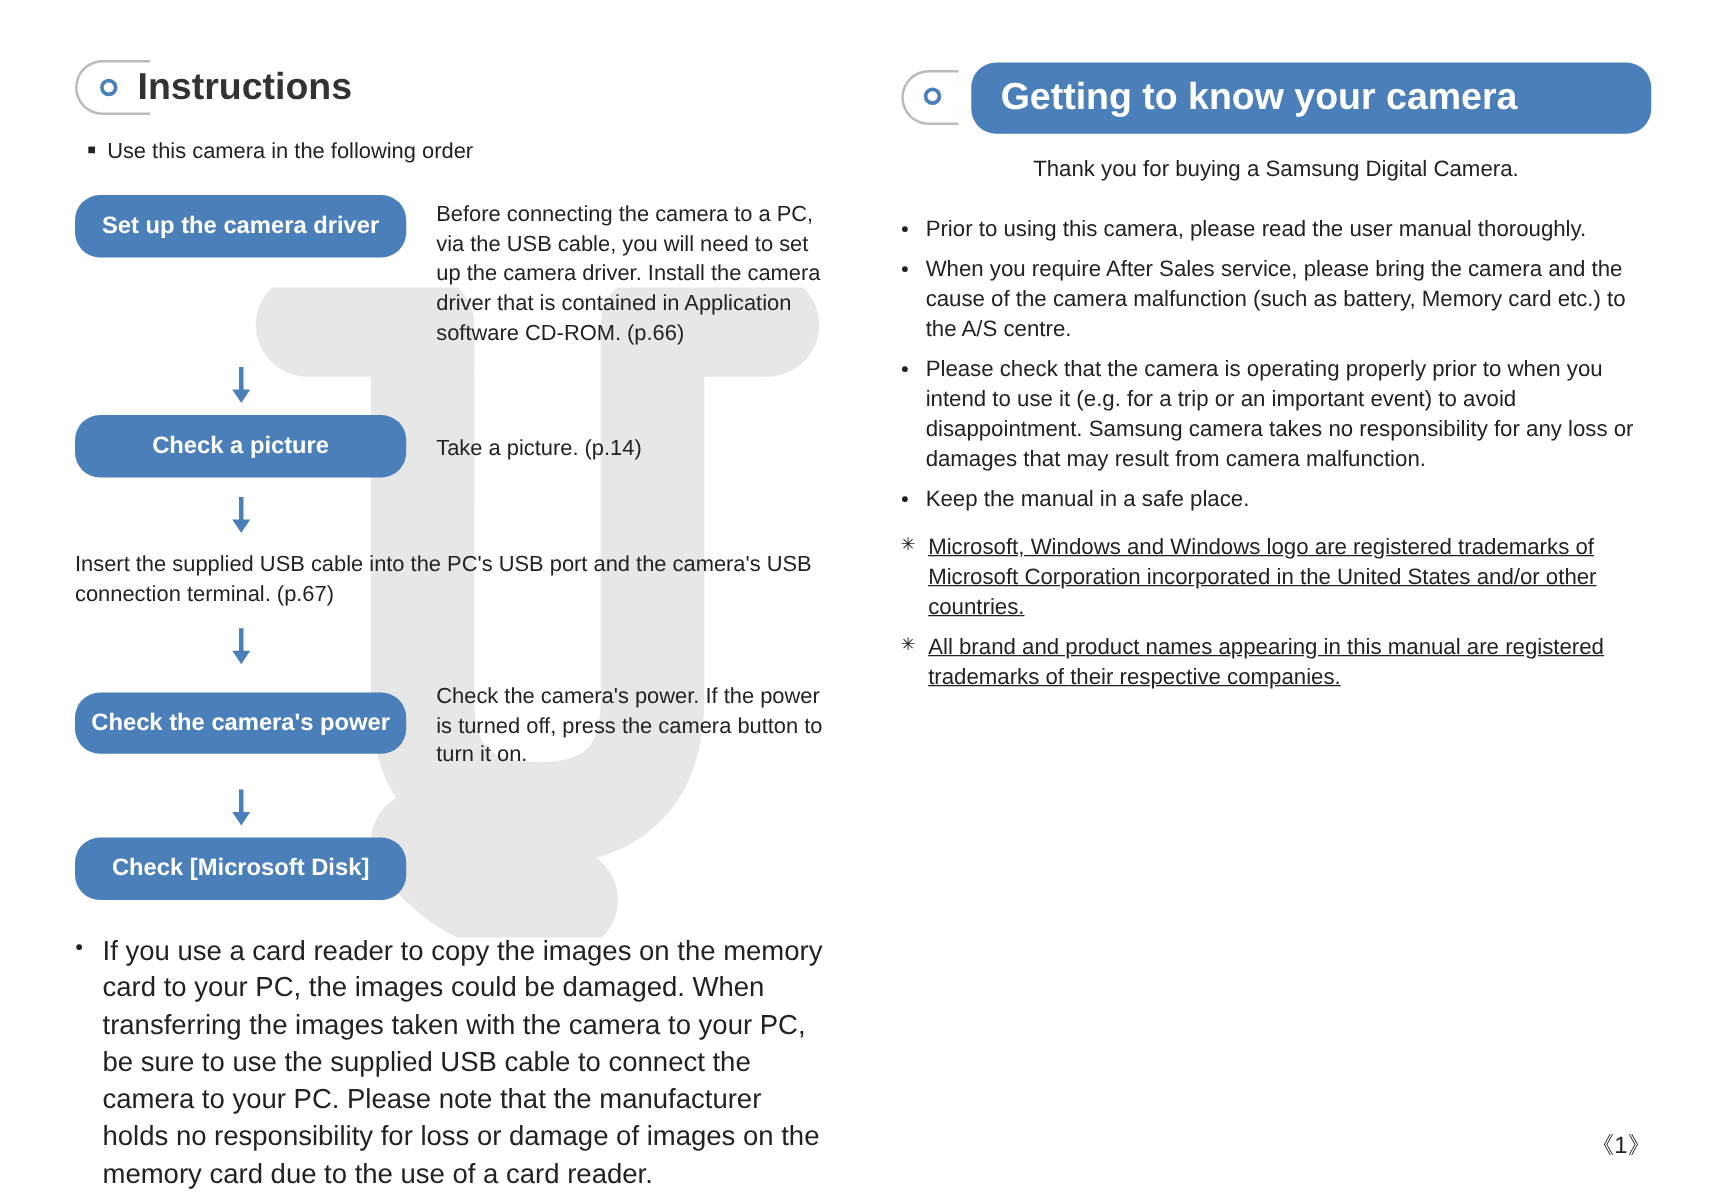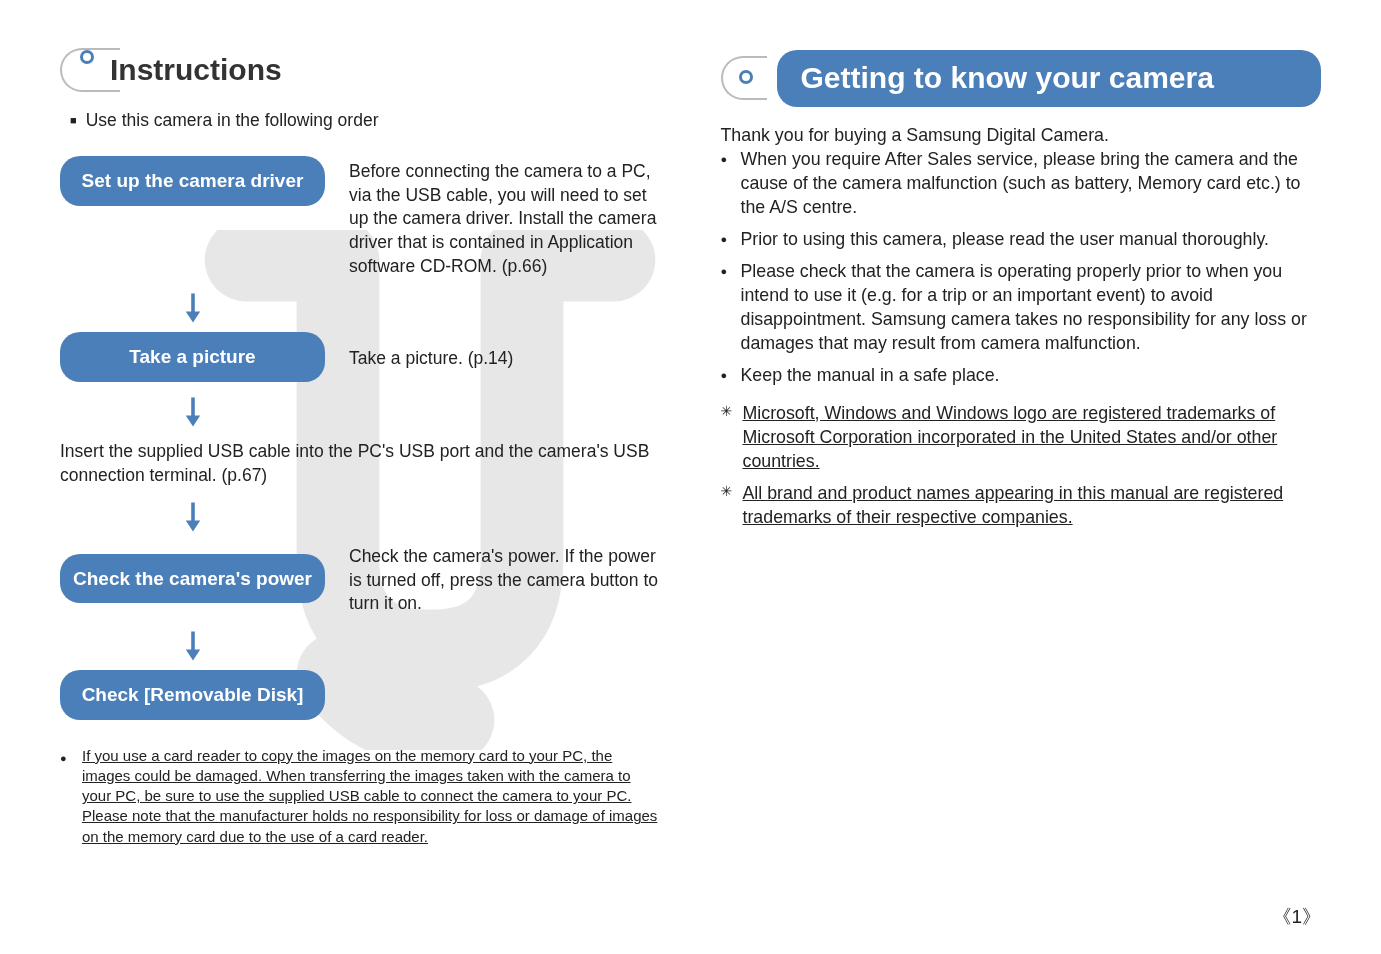--- a/index.html
+++ b/index.html
@@ -108,37 +108,37 @@
     width: 265px;
     min-width: 265px;
     height: 48px;
     align-items: center;
   }
   .arrow-svg {
     width: 18px;
     height: 32px;
   }
   .note-bullet {
-    font-size: 15px;
+    font-size: 22px;
     line-height: 1.35;
     padding-left: 22px;
     position: relative;
     margin-top: 20px;
-    text-decoration: underline;
   }
   .note-bullet::before {
     content: "●";
     position: absolute;
     left: 0;
     font-size: 11px;
     top: 5px;
   }
   .right-intro {
     font-size: 17.8px;
-    margin-bottom: 0;
+    margin-bottom: 24px;
+    text-align: center;
   }
   .bullet-list li {
     list-style: none;
     position: relative;
     padding-left: 20px;
     margin-bottom: 8px;
     font-size: 17.8px;
     line-height: 1.35;
   }
   .bullet-list li::before {
@@ -179,20 +179,21 @@
     z-index: -1;
     pointer-events: none;
   }
   .bg-watermark svg {
     width: 100%;
     height: 100%;
   }
   .header-line {
     margin-bottom: 8px;
     display: flex;
+    align-items: center;
     position: relative;
   }
   .outline-pill {
     position: absolute;
     left: 0;
     top: -2px;
     height: 44px;
     width: 60px;
     border: 2px solid #bbb;
     border-radius: 22px 0 0 22px;
@@ -224,21 +225,21 @@
         <div class="pill">Set up the camera driver</div>
         <div class="flow-desc">Before connecting the camera to a PC, via the USB cable, you will need to set up the camera driver. Install the camera driver that is contained in Application software CD-ROM. (p.66)</div>
       </div>
       <div class="arrow-wrap">
         <svg class="arrow-svg" viewBox="0 0 20 32">
             <path d="M8 0 L12 0 L12 20 L18 20 L10 32 L2 20 L8 20 Z" fill="#4b7fb9"></path>
           </svg>
       </div>
 
       <div class="flow-row">
-        <div class="pill">Take a picture</div>
+        <div class="pill">Check a picture</div>
         <div class="flow-desc">Take a picture.  (p.14)</div>
       </div>
       <div class="arrow-wrap">
         <svg class="arrow-svg" viewBox="0 0 20 32">
             <path d="M8 0 L12 0 L12 20 L18 20 L10 32 L2 20 L8 20 Z" fill="#4b7fb9"></path>
           </svg>
       </div>
 
       <div class="flow-row">
         <div class="flow-desc">Insert the supplied USB cable into the PC's USB port and the camera's USB connection terminal. (p.67)</div>
@@ -253,41 +254,41 @@
         <div class="pill">Check the camera's power</div>
         <div class="flow-desc">Check the camera's power. If the power is turned off, press the camera button to turn it on.</div>
       </div>
       <div class="arrow-wrap">
         <svg class="arrow-svg" viewBox="0 0 20 32">
             <path d="M8 0 L12 0 L12 20 L18 20 L10 32 L2 20 L8 20 Z" fill="#4b7fb9"></path>
           </svg>
       </div>
 
       <div class="flow-row">
-        <div class="pill">Check [Removable Disk]</div>
+        <div class="pill">Check [Microsoft Disk]</div>
       </div>
     </div>
 
     <p class="note-bullet">If you use a card reader to copy the images on the memory card to your PC, the images could be damaged. When transferring the images taken with the camera to your PC, be sure to use the supplied USB cable to connect the camera to your PC. Please note that the manufacturer holds no responsibility for loss or damage of images on the memory card due to the use of a card reader.</p>
   </div>
 
   <div class="col">
     <div class="blue-header-wrap">
       <div style="position:relative;width:46px;height:44px;">
         <div style="border:2px solid #bbb;border-right:none;height:44px;width:46px;border-radius:22px 0 0 22px;"></div>
         <span class="dot-bullet left" style="position:absolute;left:18px;top:14px;margin:0;"></span>
       </div>
       <h1 class="title-h1 blue">Getting to know your camera</h1>
     </div>
 
     <p class="right-intro" style="margin-top:16px;">Thank you for buying a Samsung Digital Camera.</p>
 
     <ul class="bullet-list">
+      <li>Prior to using this camera, please read the user manual thoroughly.</li>
       <li>When you require After Sales service, please bring the camera and the cause of the camera malfunction (such as battery, Memory card etc.) to the A/S centre.</li>
-      <li>Prior to using this camera, please read the user manual thoroughly.</li>
       <li>Please check that the camera is operating properly prior to when you intend to use it (e.g. for a trip or an important event) to avoid disappointment. Samsung camera takes no responsibility for any loss or damages that may result from camera malfunction.</li>
       <li>Keep the manual in a safe place.</li>
     </ul>
 
     <ul class="star-list" style="margin-top:14px;text-decoration:underline;">
       <li>Microsoft, Windows and Windows logo are registered trademarks of Microsoft Corporation incorporated in the United States and/or other countries.</li>
       <li>All brand and product names appearing in this manual are registered trademarks of their respective companies.</li>
     </ul>
   </div>
 </div>

